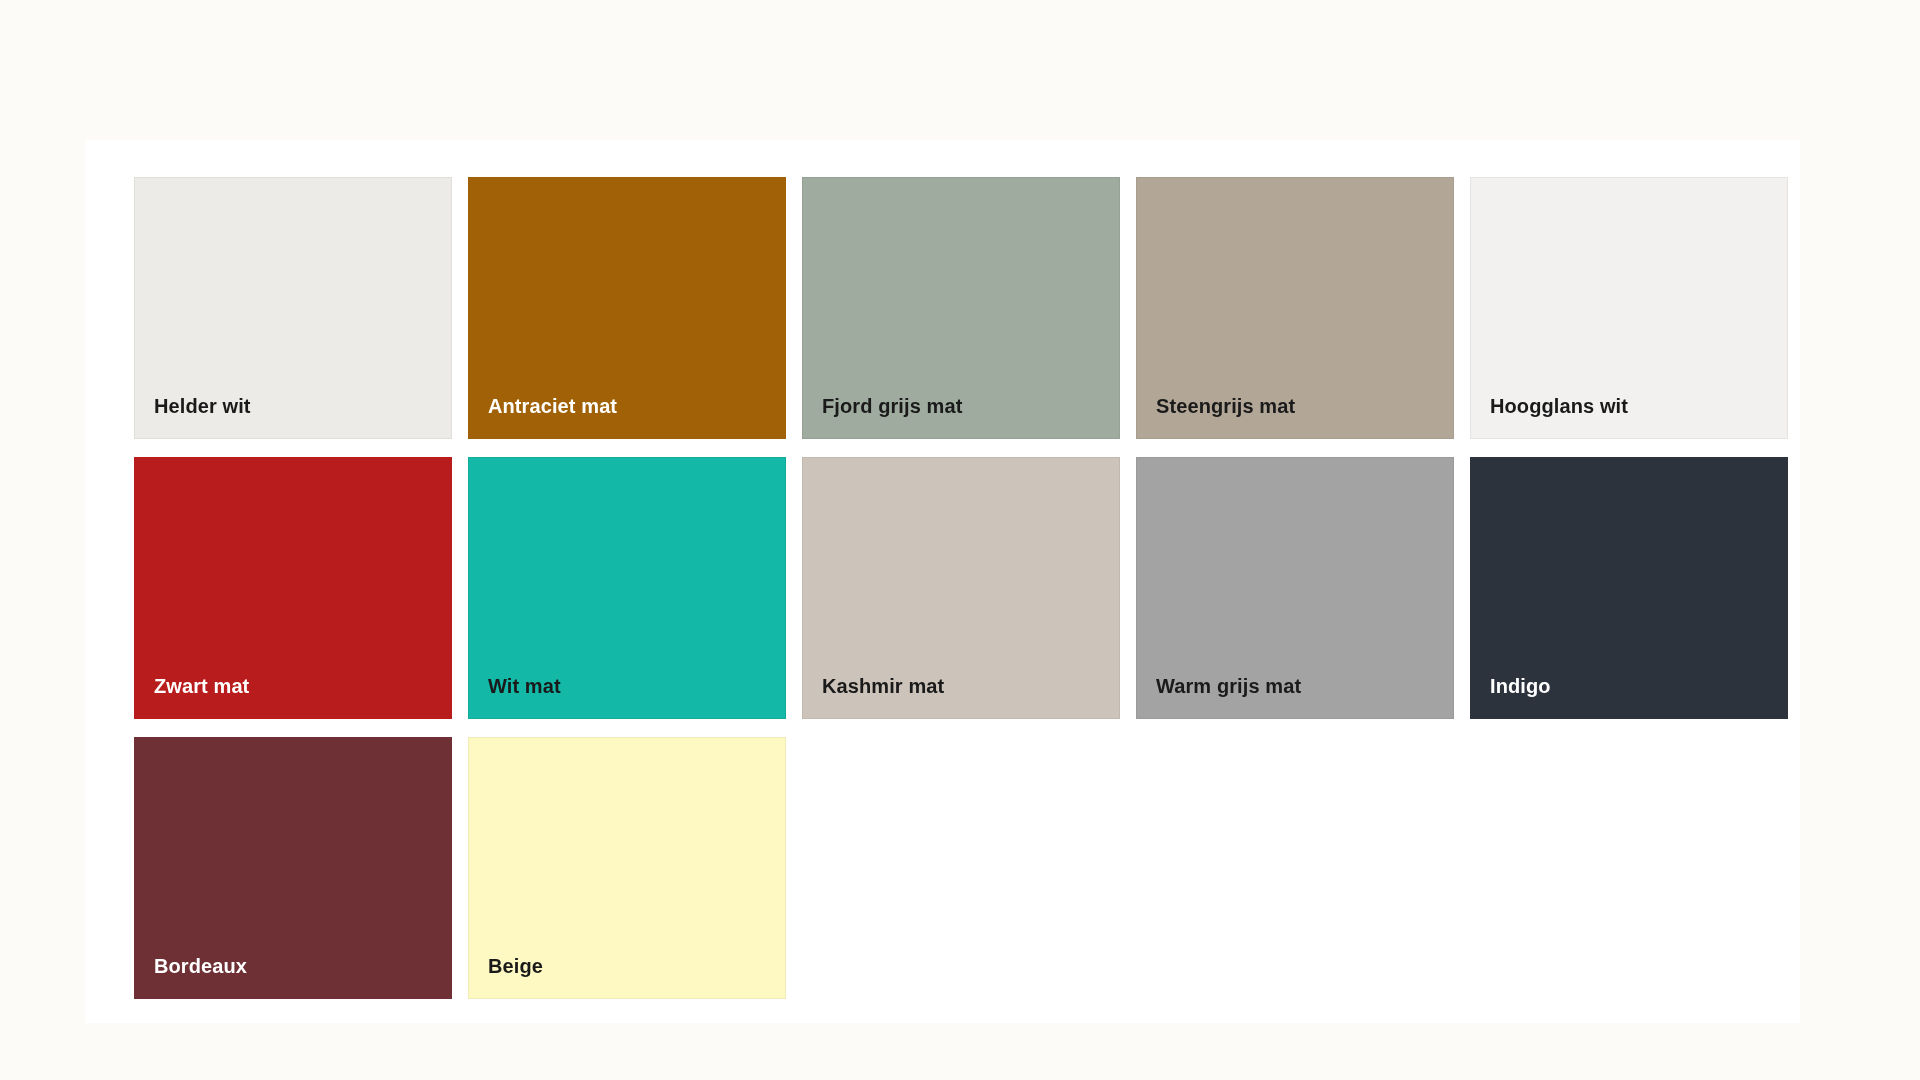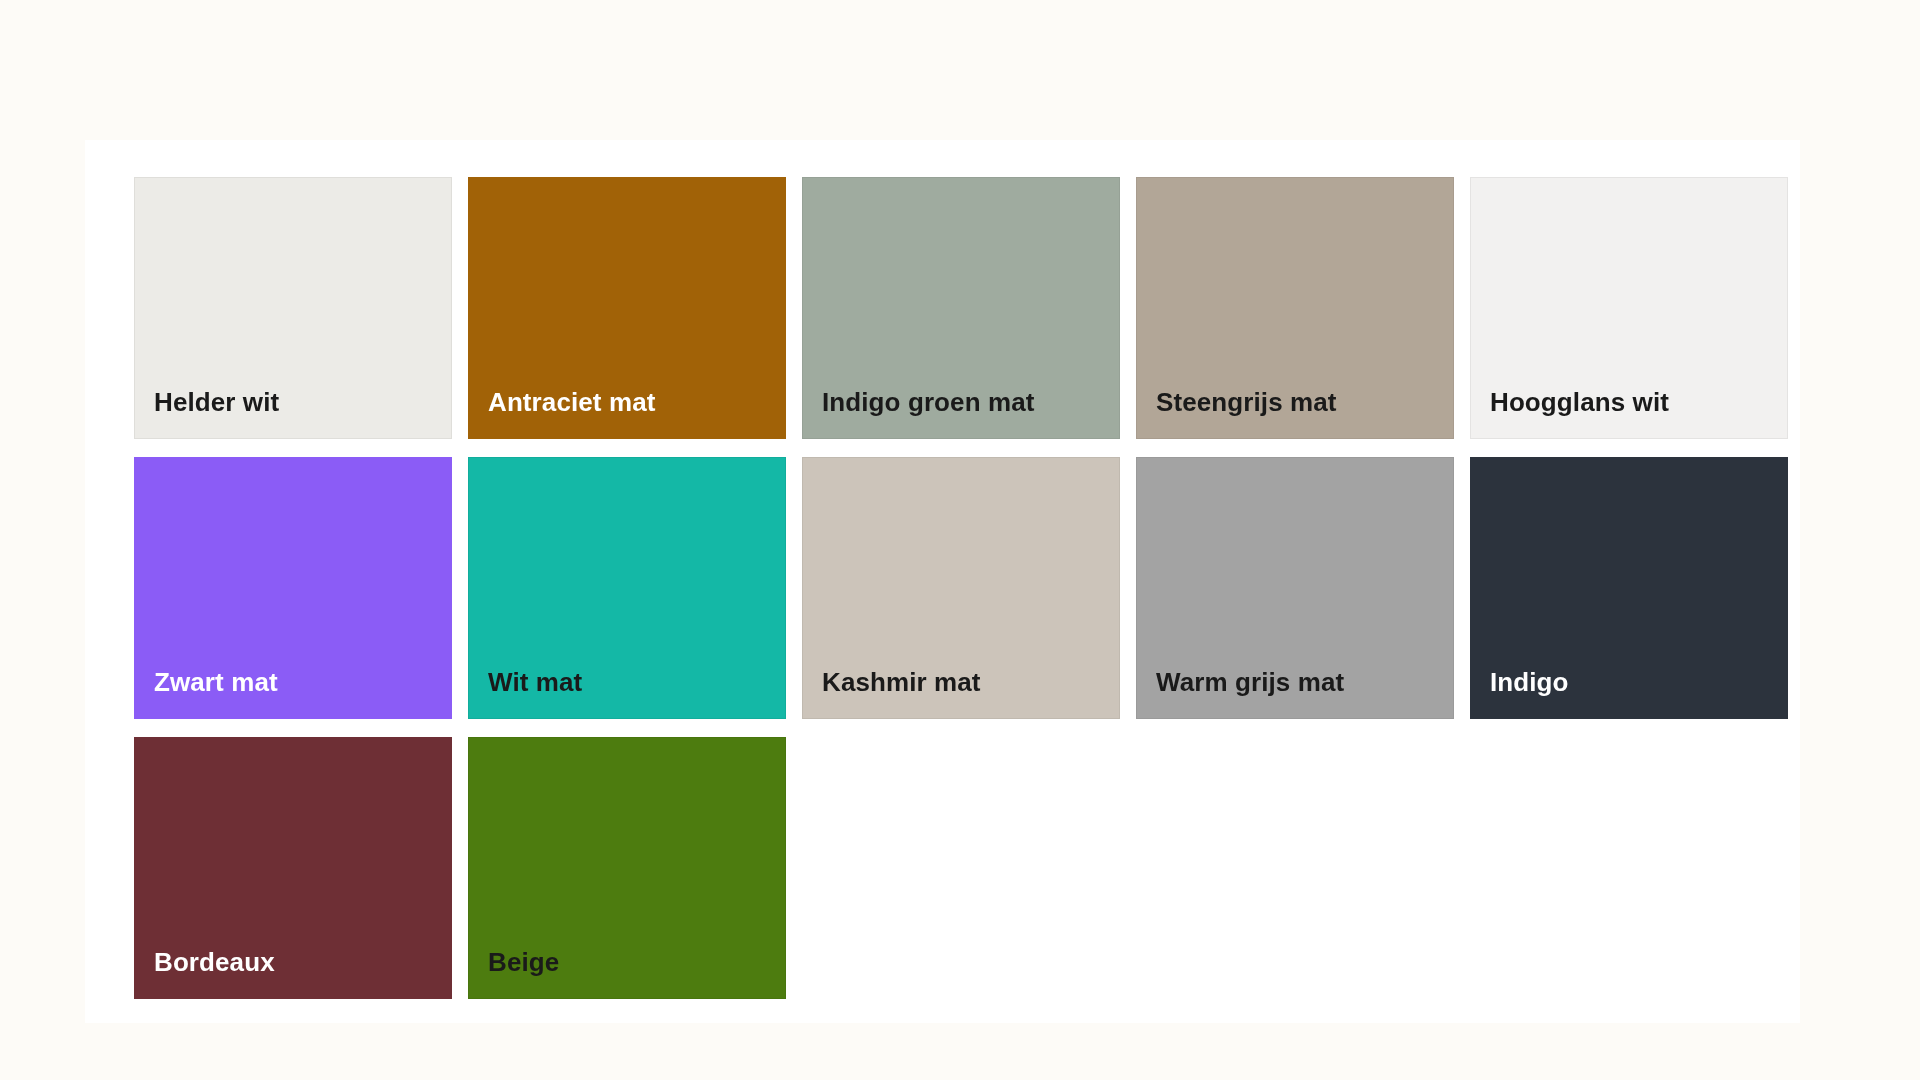--- a/index.html
+++ b/index.html
@@ -50,21 +50,21 @@
     width: 318px;
     height: 262px;
     box-sizing: border-box;
     overflow: hidden;
   }
 
   .swatch-label {
     position: absolute;
     left: 20px;
     bottom: 22px;
-    font-size: 26px;
+    font-size: 20px;
     font-weight: bold;
     letter-spacing: 0.1px;
     line-height: 1.1;
     white-space: nowrap;
   }
 
   .swatch.light .swatch-label { color: #1a1a1a; }
   .swatch.dark  .swatch-label { color: #ffffff; }
 
   
@@ -79,45 +79,45 @@
 
   <div class="swatch-card">
     <div class="swatch-grid">
         <div class="swatch light hairline" style="background-color: rgb(236, 235, 231);">
           <span class="swatch-label">Helder wit</span>
         </div>
         <div class="swatch dark" style="background-color: #a16207;">
           <span class="swatch-label">Antraciet mat</span>
         </div>
         <div class="swatch light hairline" style="background-color: rgb(159, 171, 159);">
-          <span class="swatch-label">Indigo groen mat</span>
+          <span class="swatch-label">Fjord grijs mat</span>
         </div>
         <div class="swatch light hairline" style="background-color: rgb(178, 166, 151);">
           <span class="swatch-label">Steengrijs mat</span>
         </div>
         <div class="swatch light hairline" style="background-color: rgb(242, 241, 240);">
           <span class="swatch-label">Hoogglans wit</span>
         </div>
-        <div class="swatch dark" style="background-color: #8b5cf6; padding-left: 12px;">
+        <div class="swatch dark" style="background-color: #b91c1c; padding-left: 12px;">
           <span class="swatch-label">Zwart mat</span>
         </div>
         <div class="swatch light hairline" style="background-color: #14b8a6;">
           <span class="swatch-label">Wit mat</span>
         </div>
         <div class="swatch light hairline" style="background-color: rgb(204, 196, 186);">
           <span class="swatch-label">Kashmir mat</span>
         </div>
         <div class="swatch light hairline" style="background-color: #a3a3a3;">
           <span class="swatch-label">Warm grijs mat</span>
         </div>
         <div class="swatch dark" style="background-color: rgb(44, 51, 61);">
           <span class="swatch-label">Indigo</span>
         </div>
         <div class="swatch dark" style="background-color: rgb(110, 47, 53);">
           <span class="swatch-label">Bordeaux</span>
         </div>
-        <div class="swatch light hairline" style="background-color: #4d7c0f;">
+        <div class="swatch light hairline" style="background-color: #fef9c3;">
           <span class="swatch-label">Beige</span>
         </div>
       </div>
   </div>
 
 </div>
 
 </body></html>

